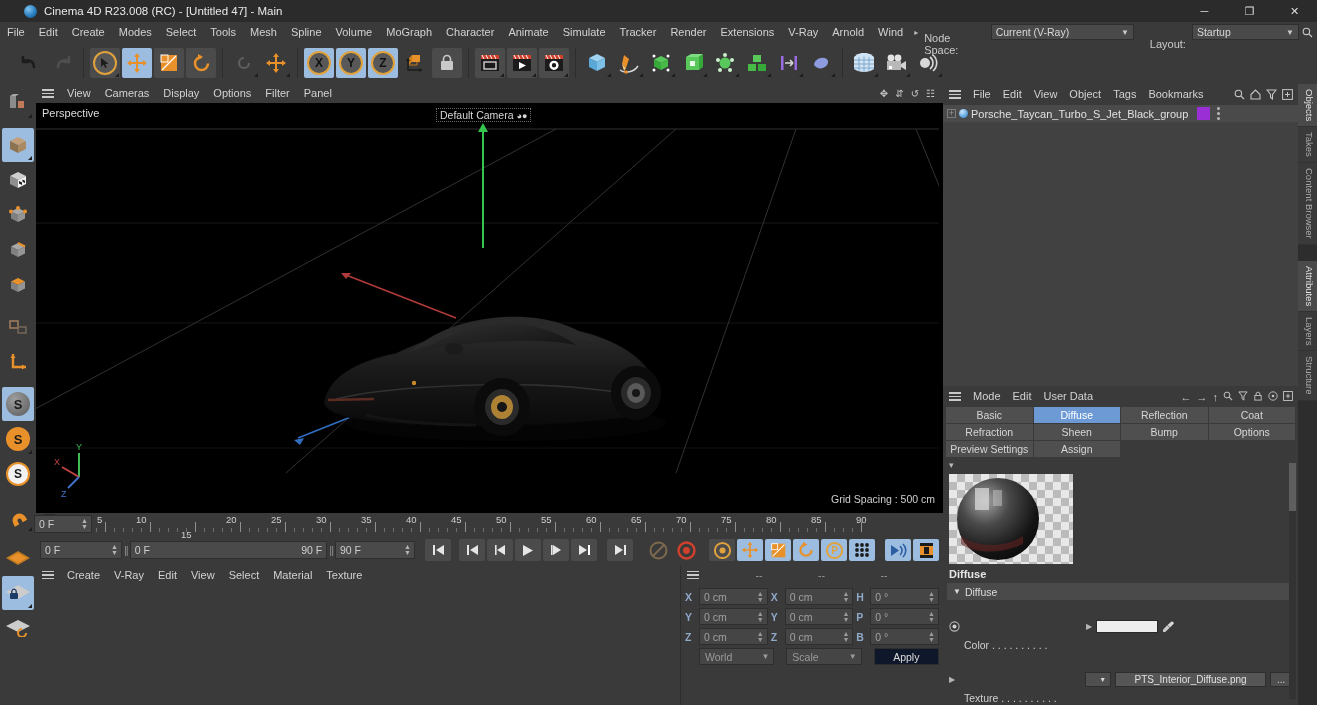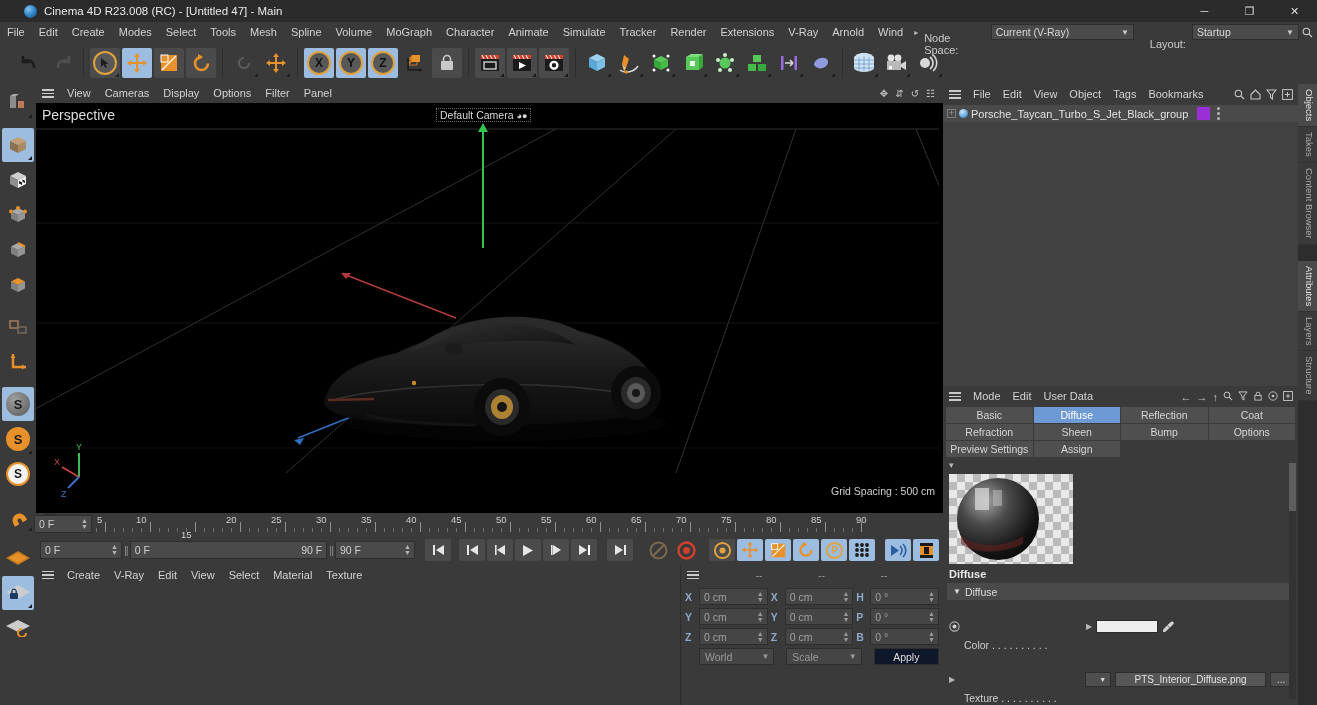--- a/index.html
+++ b/index.html
@@ -67,24 +67,24 @@
 
   
   .vpwrap { flex:1; display:flex; flex-direction:column; background:#2d2d2d; min-height:0; }
   .vphead { height:19px; background:#3a3a3a; display:flex; align-items:center; font-size:11px; }
   .vphead .mi { padding:0 7px; line-height:19px; color:#d2d2d2; }
   .burger { display:inline-flex; flex-direction:column; justify-content:center; gap:2px; padding:0 6px; }
   .burger i { display:block; width:12px; height:1.6px; background:#c9c9c9; }
   .vpicons { margin-left:auto; display:flex; gap:7px; padding-right:8px; color:#c4c4c4; font-size:10px; }
 
   .viewport { flex:1; position:relative; background:#000; overflow:hidden; }
-  .vp-label { position:absolute; left:6px; top:4px; color:#dcdcdc; font-size:14px; }
+  .vp-label { position:absolute; left:6px; top:4px; color:#dcdcdc; font-size:11px; }
   .cam-label { position:absolute; color:#d8d8d8; font-size:10.5px; white-space:nowrap;
                border:1px dotted #6a6a6a; padding:0 3px; }
-  .gridspacing { position:absolute; right:8px; bottom:16px; color:#cfcfcf; font-size:10.5px; }
+  .gridspacing { position:absolute; right:8px; bottom:8px; color:#cfcfcf; font-size:10.5px; }
 
   
   .tlbar { height:22px; background:#3a3a3a; position:relative; }
   .tl-inner { position:absolute; left:8px; right:60px; top:0; height:22px; }
   .tl-tick { position:absolute; top:1px; font-size:9.5px; color:#cfcfcf; }
   .tl-rule { position:absolute; left:0; right:0; bottom:3px; height:7px; }
   .tl-minor { position:absolute; bottom:0; width:1px; height:4px; background:#6f6f6f; }
   .tl-major { position:absolute; bottom:0; width:1px; height:10px; background:#909090; }
   .tl-green { position:absolute; top:1px; width:11px; height:14px; background:#5b8fd0; border:1px solid #2a2a2a; }
   .tl-field { position:absolute; right:2px; top:2px; width:58px; height:17px; }

